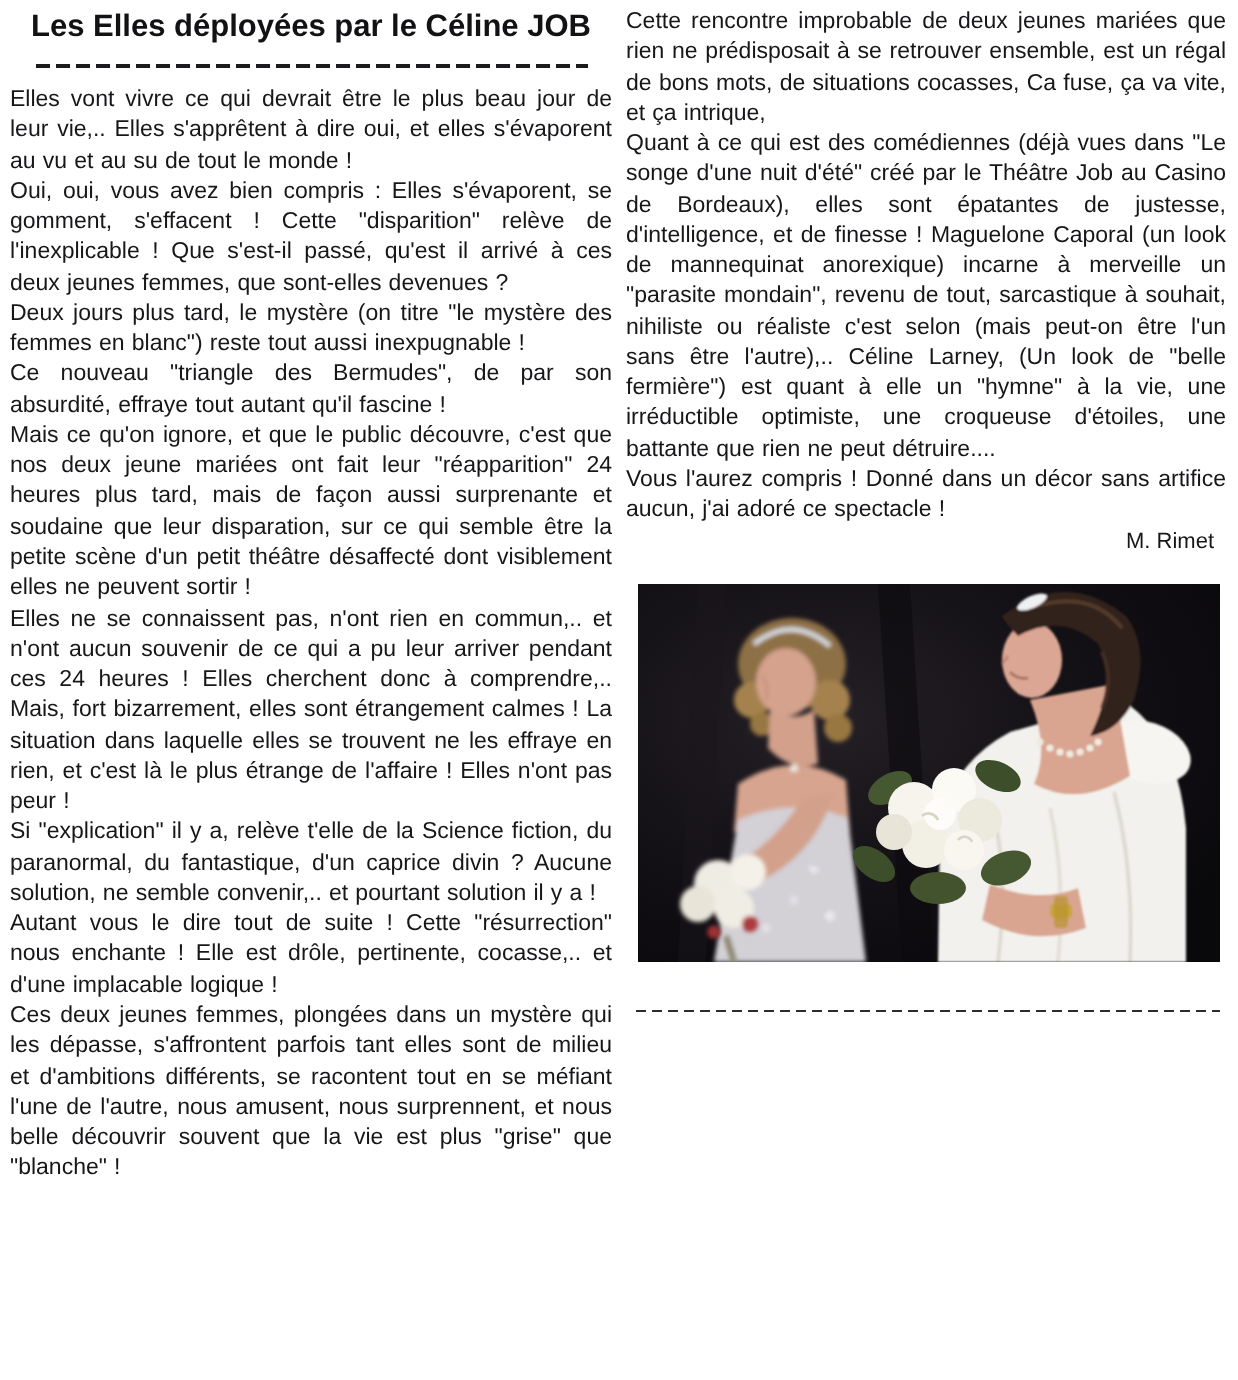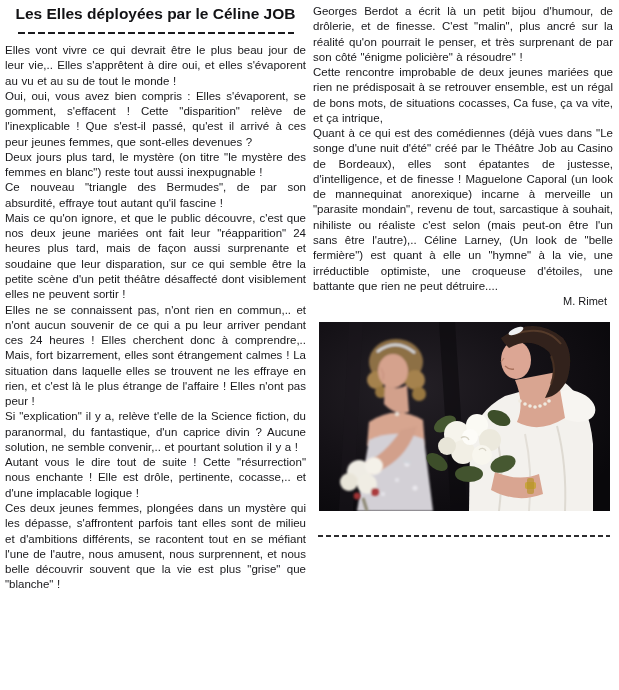--- a/index.html
+++ b/index.html
@@ -57,34 +57,34 @@
 </style>
 </head>
 <body>
 
 <div class="page">
 
   <div class="col col-left">
     <h1 class="doc-title">Les Elles déployées par le Céline JOB</h1>
     <div class="dash-sep"></div>
     <p class="body-par">Elles vont vivre ce qui devrait être le plus beau jour de leur vie,.. Elles s'apprêtent à dire oui, et elles s'évaporent au vu et au su de tout le monde !</p>
-    <p class="body-par">Oui, oui, vous avez bien compris : Elles s'évaporent, se gomment, s'effacent ! Cette "disparition" relève de l'inexplicable ! Que s'est-il passé, qu'est il arrivé à ces peur jeunes femmes, que sont-elles devenues ?</p>
+    <p class="body-par">Oui, oui, vous avez bien compris : Elles s'évaporent, se gomment, s'effacent ! Cette "disparition" relève de l'inexplicable ! Que s'est-il passé, qu'est il arrivé à ces deux jeunes femmes, que sont-elles devenues ?</p>
     <p class="body-par">Deux jours plus tard, le mystère (on titre "le mystère des femmes en blanc") reste tout aussi inexpugnable !</p>
     <p class="body-par">Ce nouveau "triangle des Bermudes", de par son absurdité, effraye tout autant qu'il fascine !</p>
     <p class="body-par">Mais ce qu'on ignore, et que le public découvre, c'est que nos deux jeune mariées ont fait leur "réapparition" 24 heures plus tard, mais de façon aussi surprenante et soudaine que leur disparation, sur ce qui semble être la petite scène d'un petit théâtre désaffecté dont visiblement elles ne peuvent sortir !</p>
     <p class="body-par">Elles ne se connaissent pas, n'ont rien en commun,.. et n'ont aucun souvenir de ce qui a pu leur arriver pendant ces 24 heures ! Elles cherchent donc à comprendre,.. Mais, fort bizarrement, elles sont étrangement calmes ! La situation dans laquelle elles se trouvent ne les effraye en rien, et c'est là le plus étrange de l'affaire ! Elles n'ont pas peur !</p>
     <p class="body-par">Si "explication" il y a, relève t'elle de la Science fiction, du paranormal, du fantastique, d'un caprice divin ? Aucune solution, ne semble convenir,.. et pourtant solution il y a !</p>
     <p class="body-par">Autant vous le dire tout de suite ! Cette "résurrection" nous enchante ! Elle est drôle, pertinente, cocasse,.. et d'une implacable logique !</p>
     <p class="body-par">Ces deux jeunes femmes, plongées dans un mystère qui les dépasse, s'affrontent parfois tant elles sont de milieu et d'ambitions différents, se racontent tout en se méfiant l'une de l'autre, nous amusent, nous surprennent, et nous belle découvrir souvent que la vie est plus "grise" que "blanche" !</p>
   </div>
 
   <div class="col col-right">
-    <p class="body-par">Georges Berdot a écrit là un petit bijou d'humour, de drôlerie, et de finesse. C'est "malin", plus ancré sur la réalité qu'on pourrait le penser, et très surprenant de par son côté "énigme policière" à résoudre" !</p>
     <p class="body-par">Cette rencontre improbable de deux jeunes mariées que rien ne prédisposait à se retrouver ensemble, est un régal de bons mots, de situations cocasses, Ca fuse, ça va vite, et ça intrique,</p>
     <p class="body-par">Quant à ce qui est des comédiennes (déjà vues dans "Le songe d'une nuit d'été" créé par le Théâtre Job au Casino de Bordeaux), elles sont épatantes de justesse, d'intelligence, et de finesse ! Maguelone Caporal (un look de mannequinat anorexique) incarne à merveille un "parasite mondain", revenu de tout, sarcastique à souhait, nihiliste ou réaliste c'est selon (mais peut-on être l'un sans être l'autre),.. Céline Larney, (Un look de "belle fermière") est quant à elle un "hymne" à la vie, une irréductible optimiste, une croqueuse d'étoiles, une battante que rien ne peut détruire....</p>
+    <p class="body-par">Vous l'aurez compris ! Donné dans un décor sans artifice aucun, j'ai adoré ce spectacle !</p>
     <p class="signature">M. Rimet</p>
 
     <figure class="photo">
       <svg width="291" height="189" viewBox="0 0 291 189" xmlns="http://www.w3.org/2000/svg">
         <defs>
           <radialGradient id="bgGlow" cx="32%" cy="35%" r="80%">
             <stop offset="0%" stop-color="#242026"></stop>
             <stop offset="55%" stop-color="#141116"></stop>
             <stop offset="100%" stop-color="#09080b"></stop>
           </radialGradient>

